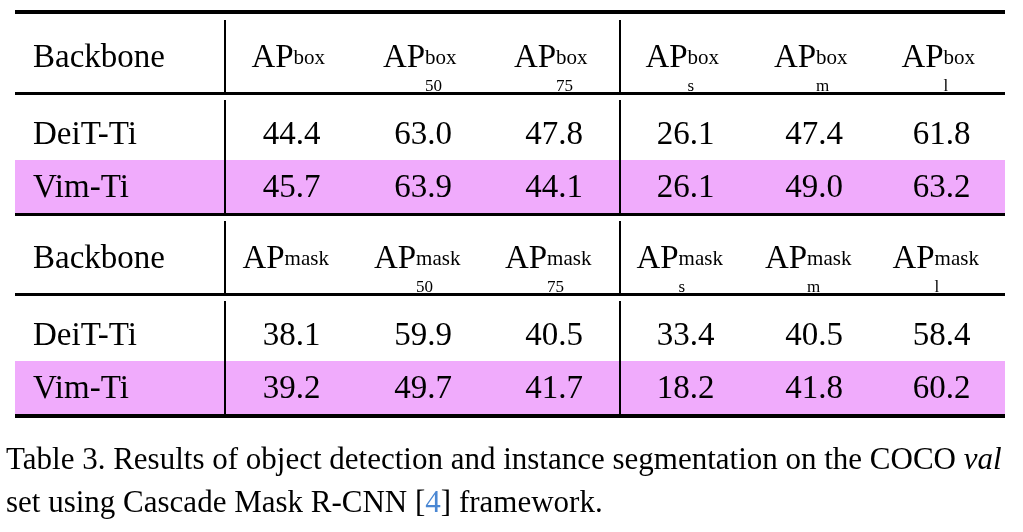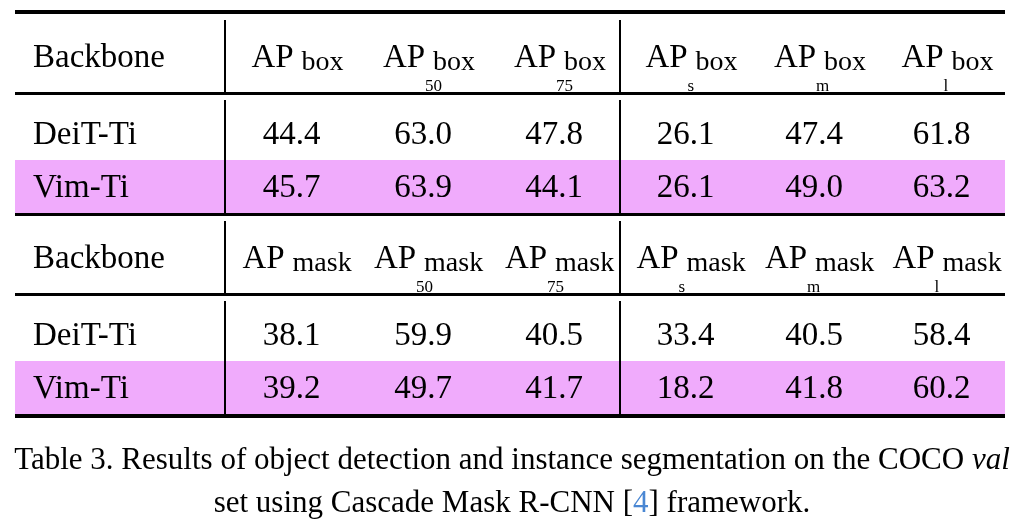--- a/index.html
+++ b/index.html
@@ -115,23 +115,23 @@
   }
   .ap .base { font-size: 33px; }
   .apsubsup {
     display: inline-block;
     position: relative;
     width: 0;
     vertical-align: baseline;
   }
   .apsubsup .sup {
     position: absolute;
-    left: 8px;
+    left: 0;
     top: -20px;
-    font-size: 28px;
+    font-size: 21px;
     white-space: nowrap;
     text-align: right;
   }
   .apsubsup .sub {
     position: absolute;
     left: 0;
     top: 10px;
     font-size: 17px;
     white-space: nowrap;
   }
@@ -144,21 +144,21 @@
   
   .caption {
     position: absolute;
     left: 6px;
     top: 437px;
     width: 1012px;
     font-size: 31px;
     line-height: 43px;
     font-family: "Liberation Serif", "DejaVu Serif", serif;
     color: #000;
-    text-align: center;
+    text-align: left;
   }
   .caption .cite { color: #4a87d3; }
   .caption .it { font-style: italic; }
 </style>
 </head>
 <body>
 
 <div id="page">
 
   <div class="table-wrap">

